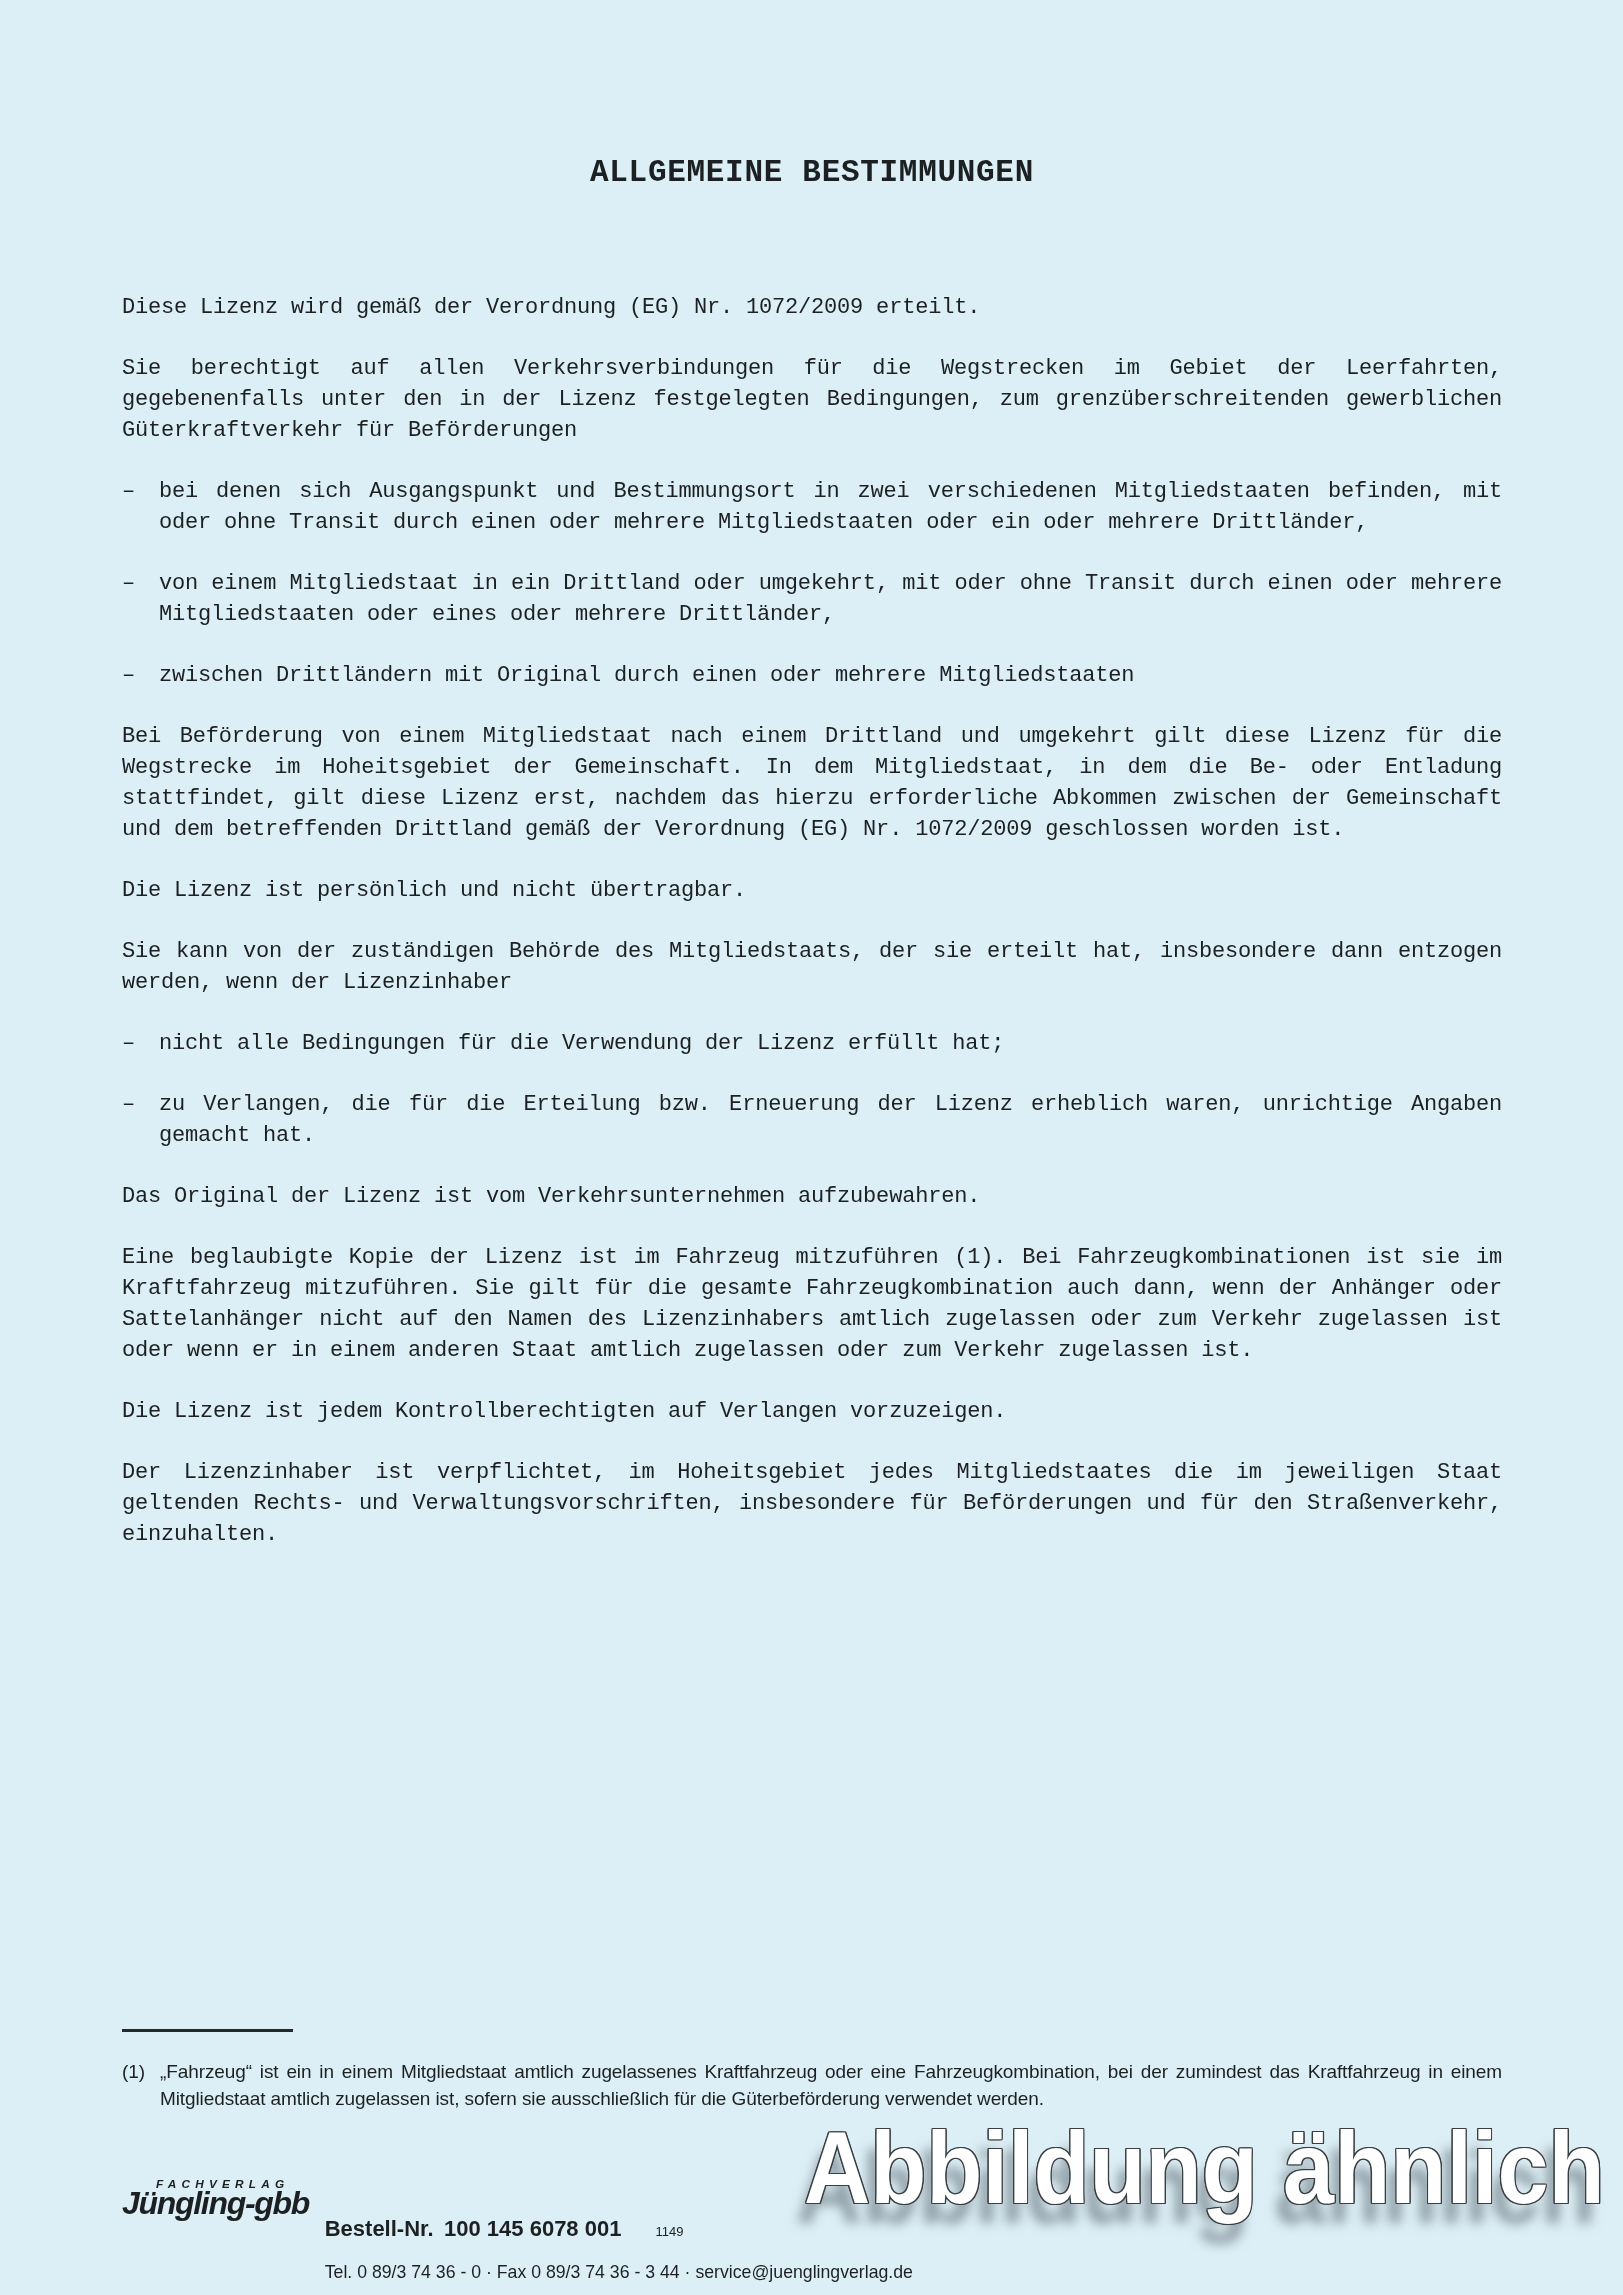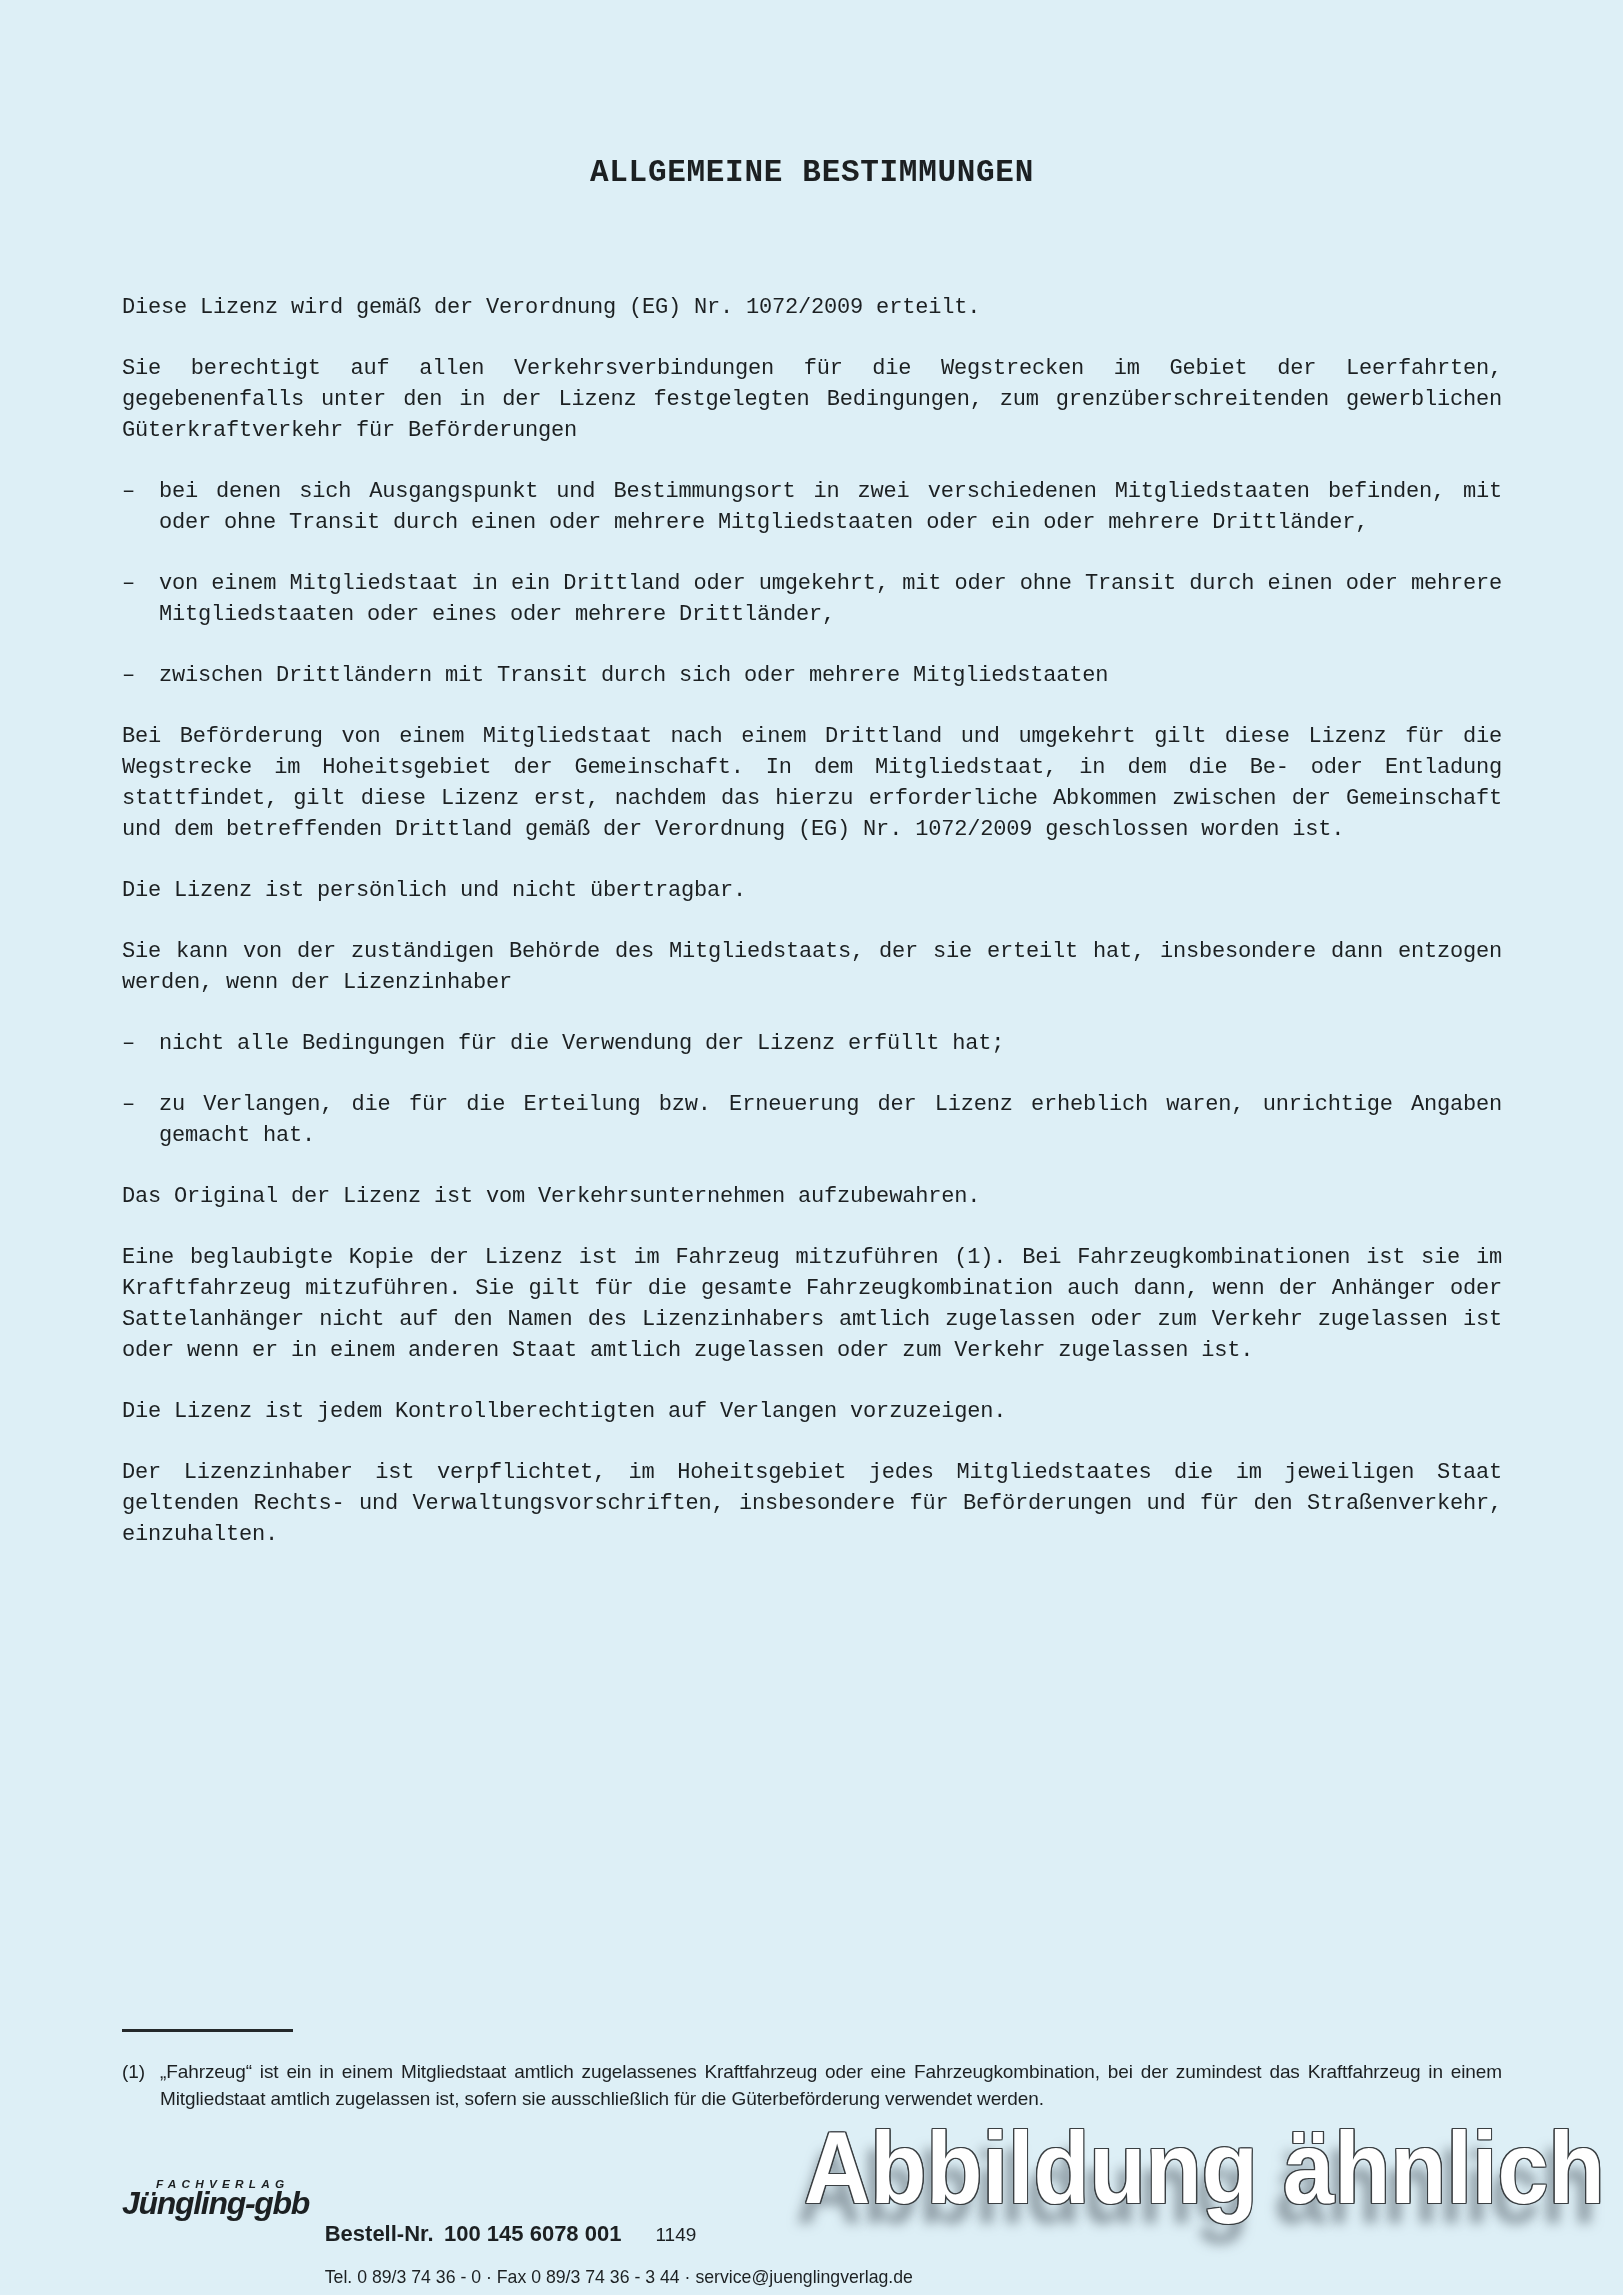--- a/index.html
+++ b/index.html
@@ -106,21 +106,21 @@
   .order-label {
     font-size: 22px;
     font-weight: bold;
   }
   .order-number {
     font-size: 22px;
     font-weight: bold;
     margin-left: 10.5px;
   }
   .order-code {
-    font-size: 19px;
+    font-size: 13px;
     font-weight: normal;
     margin-left: 34px;
     margin-top: 48px;
   }
   .pub-row2 {
     margin-top: 20px;
     font-size: 17.7px;
     white-space: nowrap;
   }
 
@@ -159,21 +159,21 @@
       <span class="txt">bei denen sich Ausgangspunkt und Bestimmungsort in zwei verschiedenen Mitgliedstaaten befinden, mit oder ohne Transit durch einen oder mehrere Mitgliedstaaten oder ein oder mehrere Drittländer,</span>
     </div>
 
     <div class="li">
       <span class="dash">–</span>
       <span class="txt">von einem Mitgliedstaat in ein Drittland oder umgekehrt, mit oder ohne Transit durch einen oder mehrere Mitgliedstaaten oder eines oder mehrere Drittländer,</span>
     </div>
 
     <div class="li">
       <span class="dash">–</span>
-      <span class="txt">zwischen Drittländern mit Transit durch sich oder mehrere Mitgliedstaaten</span>
+      <span class="txt">zwischen Drittländern mit Original durch einen oder mehrere Mitgliedstaaten</span>
     </div>
 
 
     <p class="para">Bei Beförderung von einem Mitgliedstaat nach einem Drittland und umgekehrt gilt diese Lizenz für die Wegstrecke im Hoheitsgebiet der Gemeinschaft. In dem Mitgliedstaat, in dem die Be- oder Entladung stattfindet, gilt diese Lizenz erst, nachdem das hierzu erforderliche Abkommen zwischen der Gemeinschaft und dem betreffenden Drittland gemäß der Verordnung (EG) Nr. 1072/2009 geschlossen worden ist.</p>
 
     <p class="para">Die Lizenz ist persönlich und nicht übertragbar.</p>
 
     <p class="para">Sie kann von der zuständigen Behörde des Mitgliedstaats, der sie erteilt hat, insbesondere dann entzogen werden, wenn der Lizenzinhaber</p>
 
     <div class="li">

